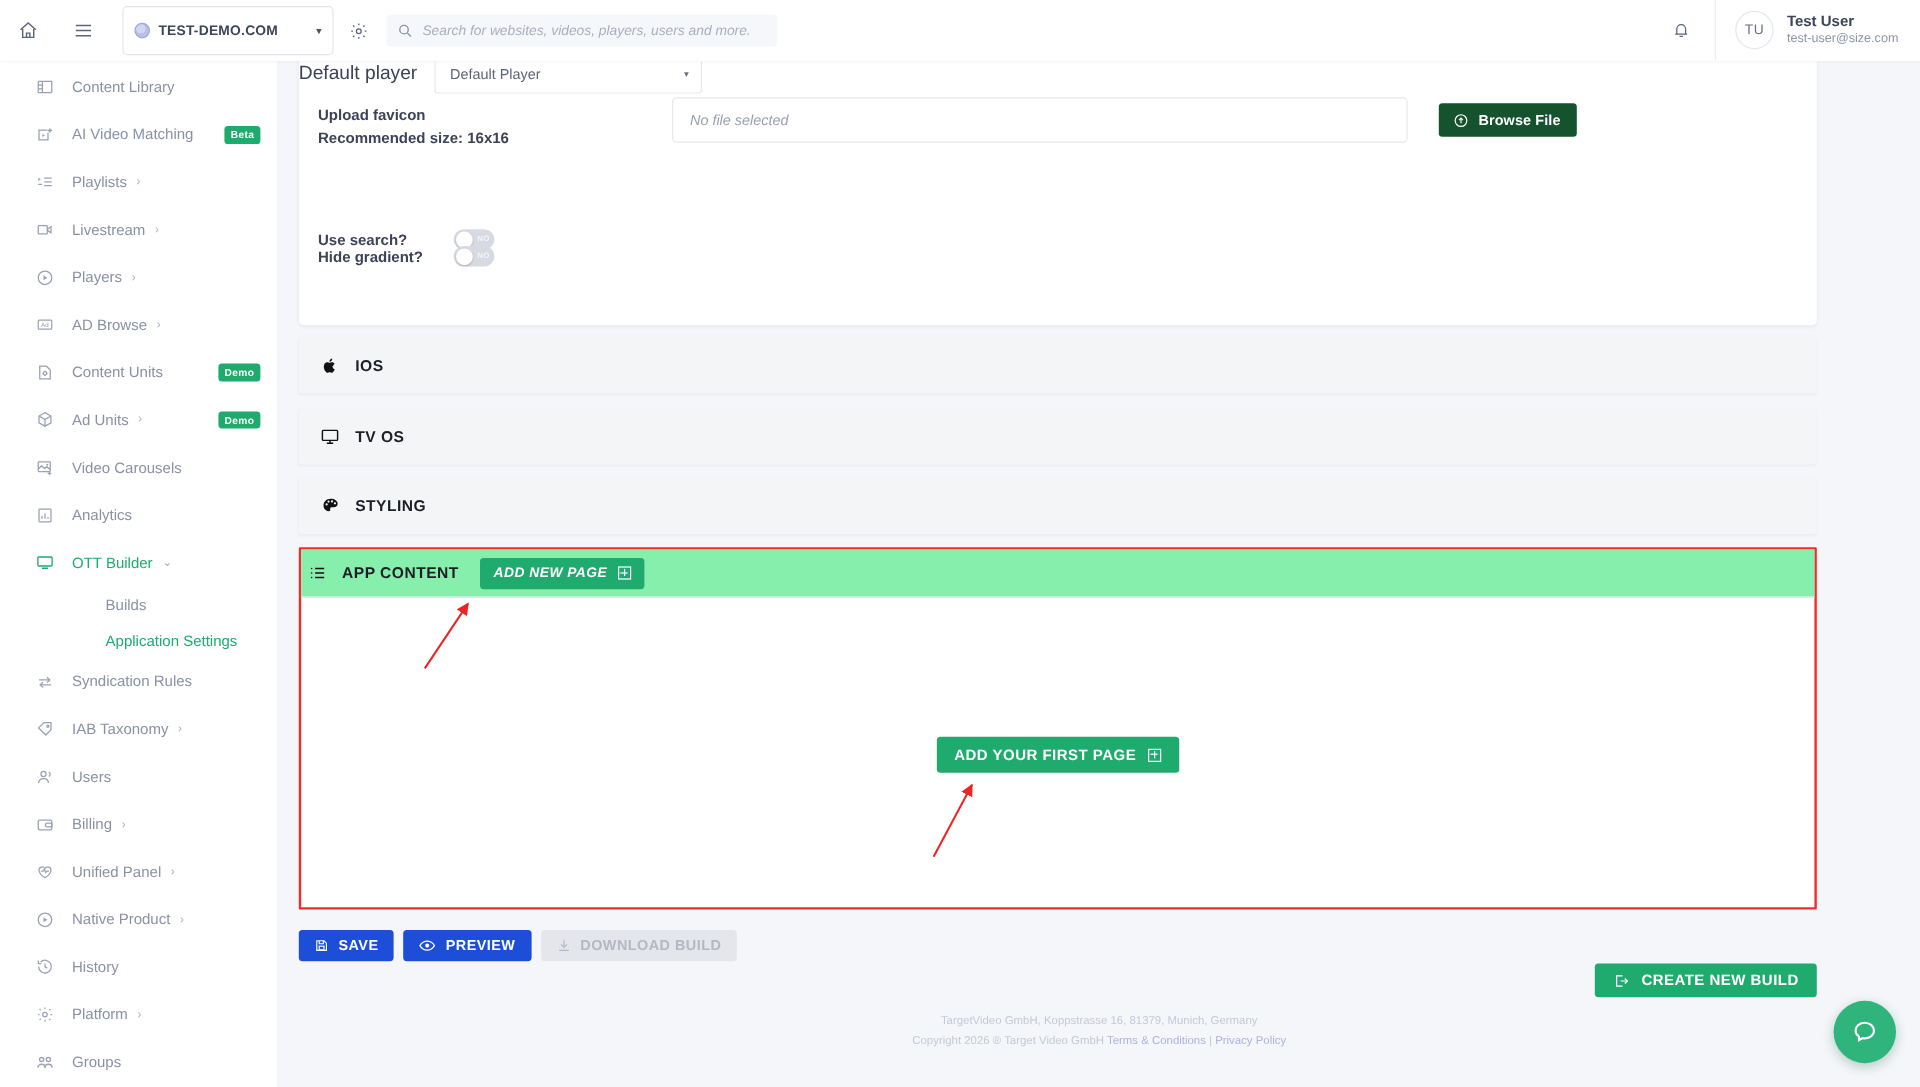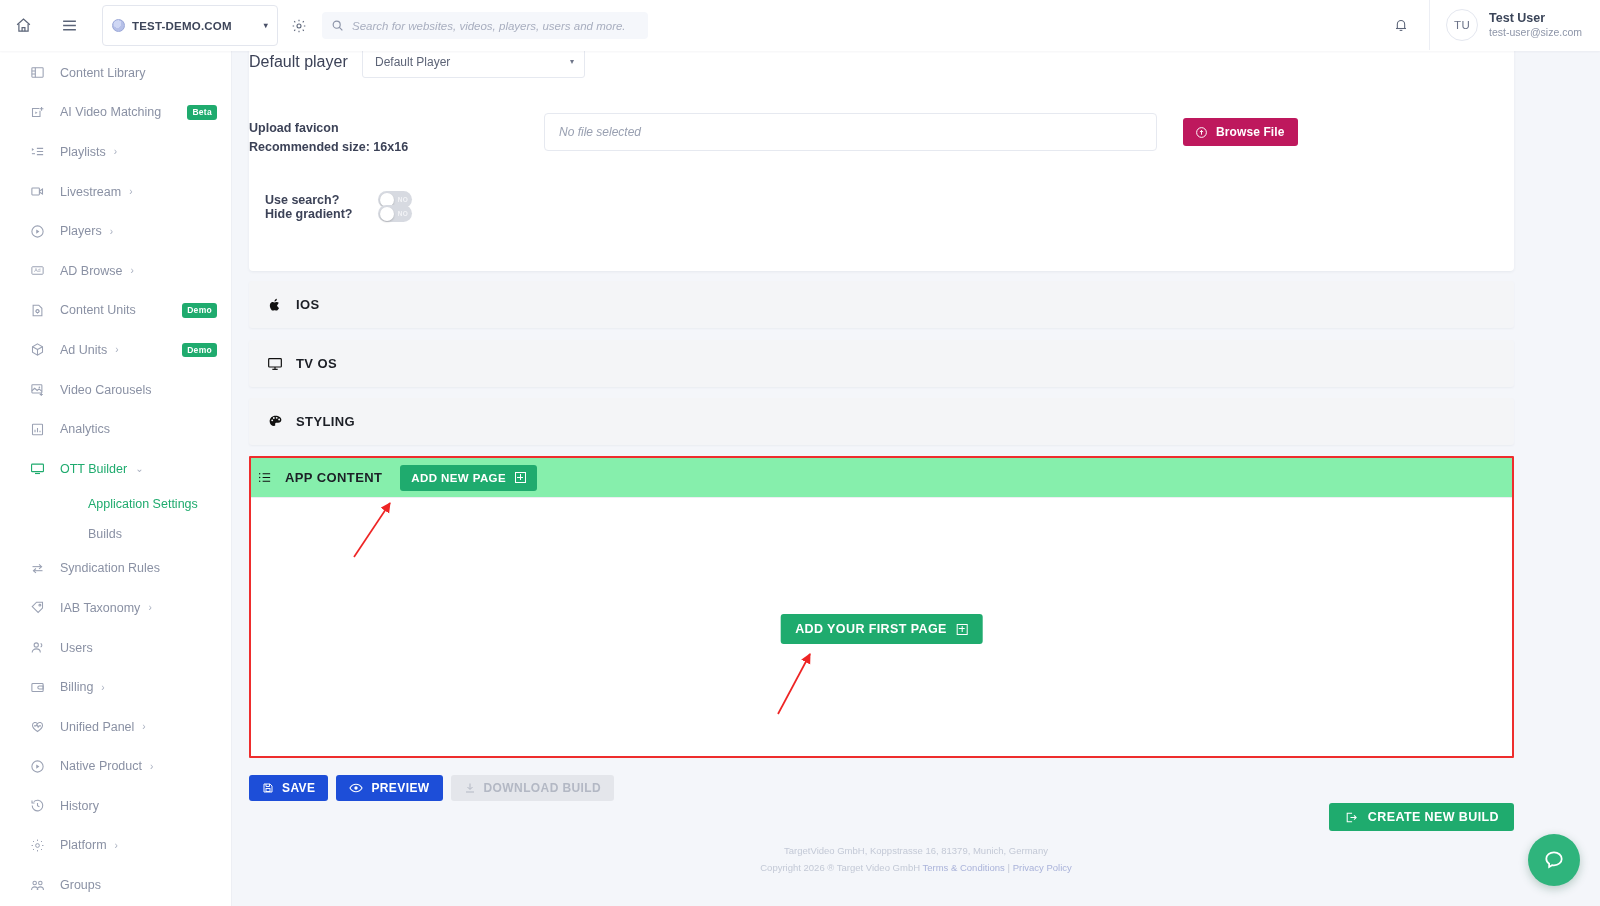--- a/index.html
+++ b/index.html
@@ -125,37 +125,37 @@
     overflow: hidden;
   }
   #panel-top {
     position: absolute; left: 17px; top: -6px;
     width: 1265px; background: #fff;
     border-radius: 4px;
     box-shadow: 0 1px 3px rgba(40,50,80,.07);
     height: 226px;
   }
   .form-row { position: absolute; display: flex; }
-  #row-favicon { left: 0; top: 36px; width: 1233px; margin-top: 32px; }
+  #row-favicon { left: 16px; top: 36px; width: 1233px; }
   .lbl {
     font-size: 12.5px; color: #3c4257; font-weight: bold; line-height: 1.55;
     width: 295px; flex: none; padding-top: 6px;
   }
   .lbl .sub { font-weight: bold; }
   #file-field {
     width: 613px; height: 38px;
     border: 1px solid #e6e9f0; border-radius: 4px;
     background: #fff; display: flex; align-items: center;
     padding-left: 14px;
     font-size: 12px; font-style: italic; color: #99a0b1;
   }
   #browse-btn {
     margin-left: 26px;
     height: 28px; padding: 0 14px 0 12px;
-    background: #be185d; color: #fff;
+    background: #14532d; color: #fff;
     border-radius: 3px; border: none;
     display: flex; align-items: center; gap: 8px;
     font-size: 12px; font-weight: bold;
     align-self: flex-start; margin-top: 5px;
     letter-spacing: .1px;
   }
   .tog-row { position: absolute; display: flex; align-items: center; }
   .tog-row .tlbl {
     width: 113px; font-size: 12.5px; font-weight: bold; color: #3c4257; flex: none;
   }
@@ -211,21 +211,21 @@
     height: 40px; background: #86efac;
     display: flex; align-items: center; padding-left: 4px;
     border-bottom: 1px solid #eceef2;
   }
   #ac-header .acc-icon { color:#111; width:18px; display:flex; align-items:center; justify-content:center; margin-right: 12px;}
   #ac-header .acc-title { font-size: 13px; font-weight: bold; letter-spacing: .4px; color:#1c1f26; }
   #add-new-page {
     margin-left: 18px; height: 26px; padding: 0 11px;
     background: #1fab6e; color: #fff; border: none; border-radius: 3px;
     font-size: 11.5px; font-weight: bold; letter-spacing: .4px;
-    display: flex; align-items: center; gap: 9px;
+    display: flex; align-items: center; gap: 9px; font-style: italic;
   }
   #ac-body { position: relative; height: 244px; }
   #add-first-page {
     position: absolute; left: 50%; top: 116px; transform: translateX(-50%);
     height: 30px; padding: 0 15px;
     background: #1fab6e; color: #fff; border: none; border-radius: 3px;
     font-size: 12.5px; font-weight: bold; letter-spacing: .4px;
     display: flex; align-items: center; gap: 10px;
     white-space: nowrap;
   }
@@ -454,25 +454,25 @@
         <span class="ni-icon">
           <svg width="15" height="15" viewBox="0 0 24 24" fill="none" stroke="currentColor" stroke-width="1.8">
             <rect x="2.5" y="5" width="19" height="12" rx="1.2"></rect>
             <path d="M8 20h8"></path>
           </svg>
         </span>
         <span class="ni-label">OTT Builder</span>
         <span class="chev">⌄</span>
         <span class="spacer"></span>
       </div>
+      <div class="nav-sub">
+        <span>Builds</span>
+      </div>
       <div class="nav-sub active">
         <span>Application Settings</span>
-      </div>
-      <div class="nav-sub">
-        <span>Builds</span>
       </div>
       <div class="nav-item">
         <span class="ni-icon">
           <svg width="15" height="15" viewBox="0 0 24 24" fill="none" stroke="currentColor" stroke-width="1.7">
             <path d="M4 9h14"></path>
             <path d="M14.5 5.5 18.5 9l-4 3.5"></path>
             <path d="M20 15.5H6"></path>
             <path d="M9.5 12 5.5 15.5l4 3.5"></path>
           </svg>
         </span>

